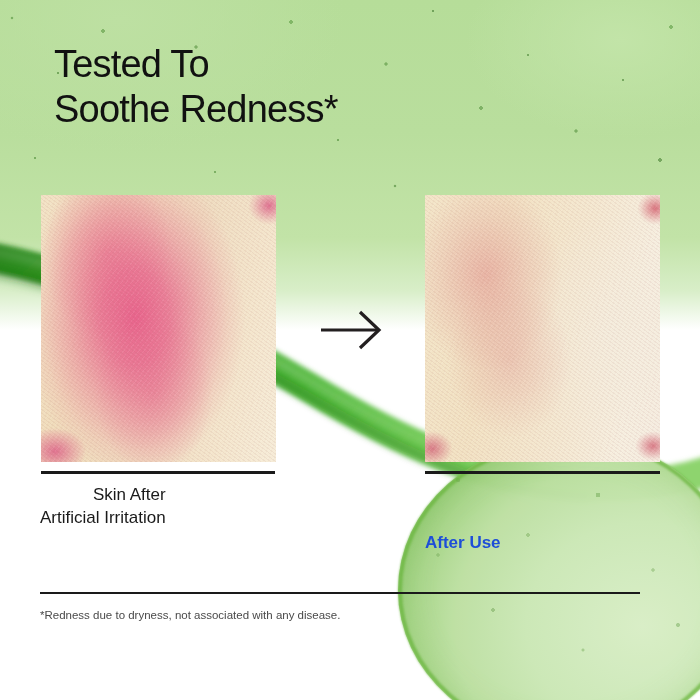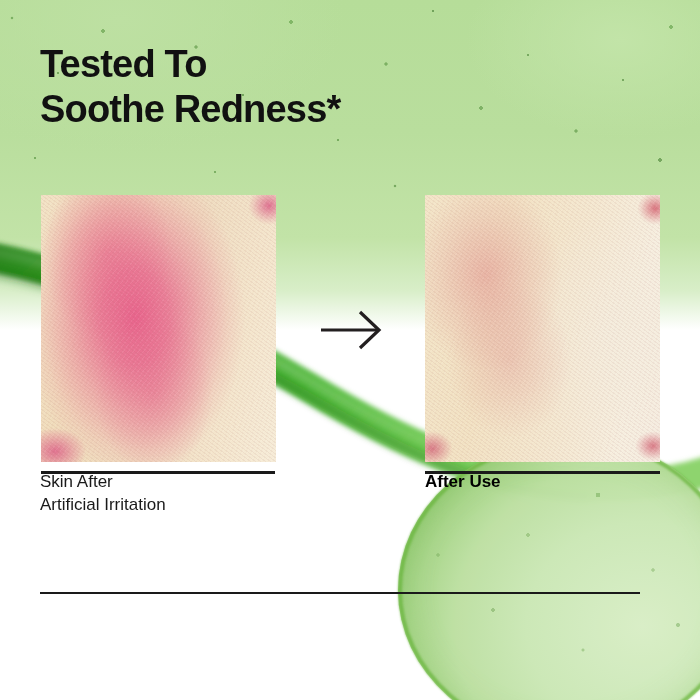--- a/index.html
+++ b/index.html
@@ -121,24 +121,24 @@
     border-radius: 50% 46% 50% 50% / 50% 50% 46% 50%;
     border: 4px solid rgba(106,182,61,0.75);
     box-sizing: border-box;
     filter: blur(1.2px);
     pointer-events: none;
   }
 
   
   .headline {
     position: absolute;
-    left: 40px;
+    left: 54px;
     top: 42px;
     font-size: 38px;
-    font-weight: 700;
+    font-weight: 400;
     line-height: 1.18;
     letter-spacing: -0.8px;
     color: #111111;
     white-space: pre;
   }
 
   
   .photo {
     position: absolute;
     top: 195px;
@@ -197,34 +197,36 @@
     position: absolute;
     height: 3px;
     background: #1a1a1a;
     top: 471px;
   }
   .cap-rule-left  { left: 41px;  width: 234px; }
   .cap-rule-right { left: 425px; width: 235px; }
 
   .cap-label {
     position: absolute;
-    top: 471px;
+    top: 484px;
     font-size: 17px;
     line-height: 1.33;
     white-space: pre;
+    text-align: right;
   }
   .cap-left {
     left: 40px;
     color: #1a1a1a;
     font-weight: 400;
   }
   .cap-right {
     left: 425px;
-    color: #000000;
+    color: #1d4ed8;
     font-weight: 700;
+    margin-top: 48px;
   }
 
   
   .footer-rule {
     position: absolute;
     left: 40px;
     top: 592px;
     width: 600px;
     height: 2px;
     background: #1a1a1a;
@@ -300,15 +302,16 @@
   <div class="cap-rule cap-rule-left"></div>
   <div class="cap-rule cap-rule-right"></div>
 
   <div class="cap-label cap-left"><span>Skin After</span>
 <span>Artificial Irritation</span></div>
 
   <div class="cap-label cap-right">After Use</div>
 
   <div class="footer-rule"></div>
   <div class="footnotes">
+    <div>*Redness due to dryness, not associated with any disease.</div>
   </div>
 
 </div>
 
 </body></html>

